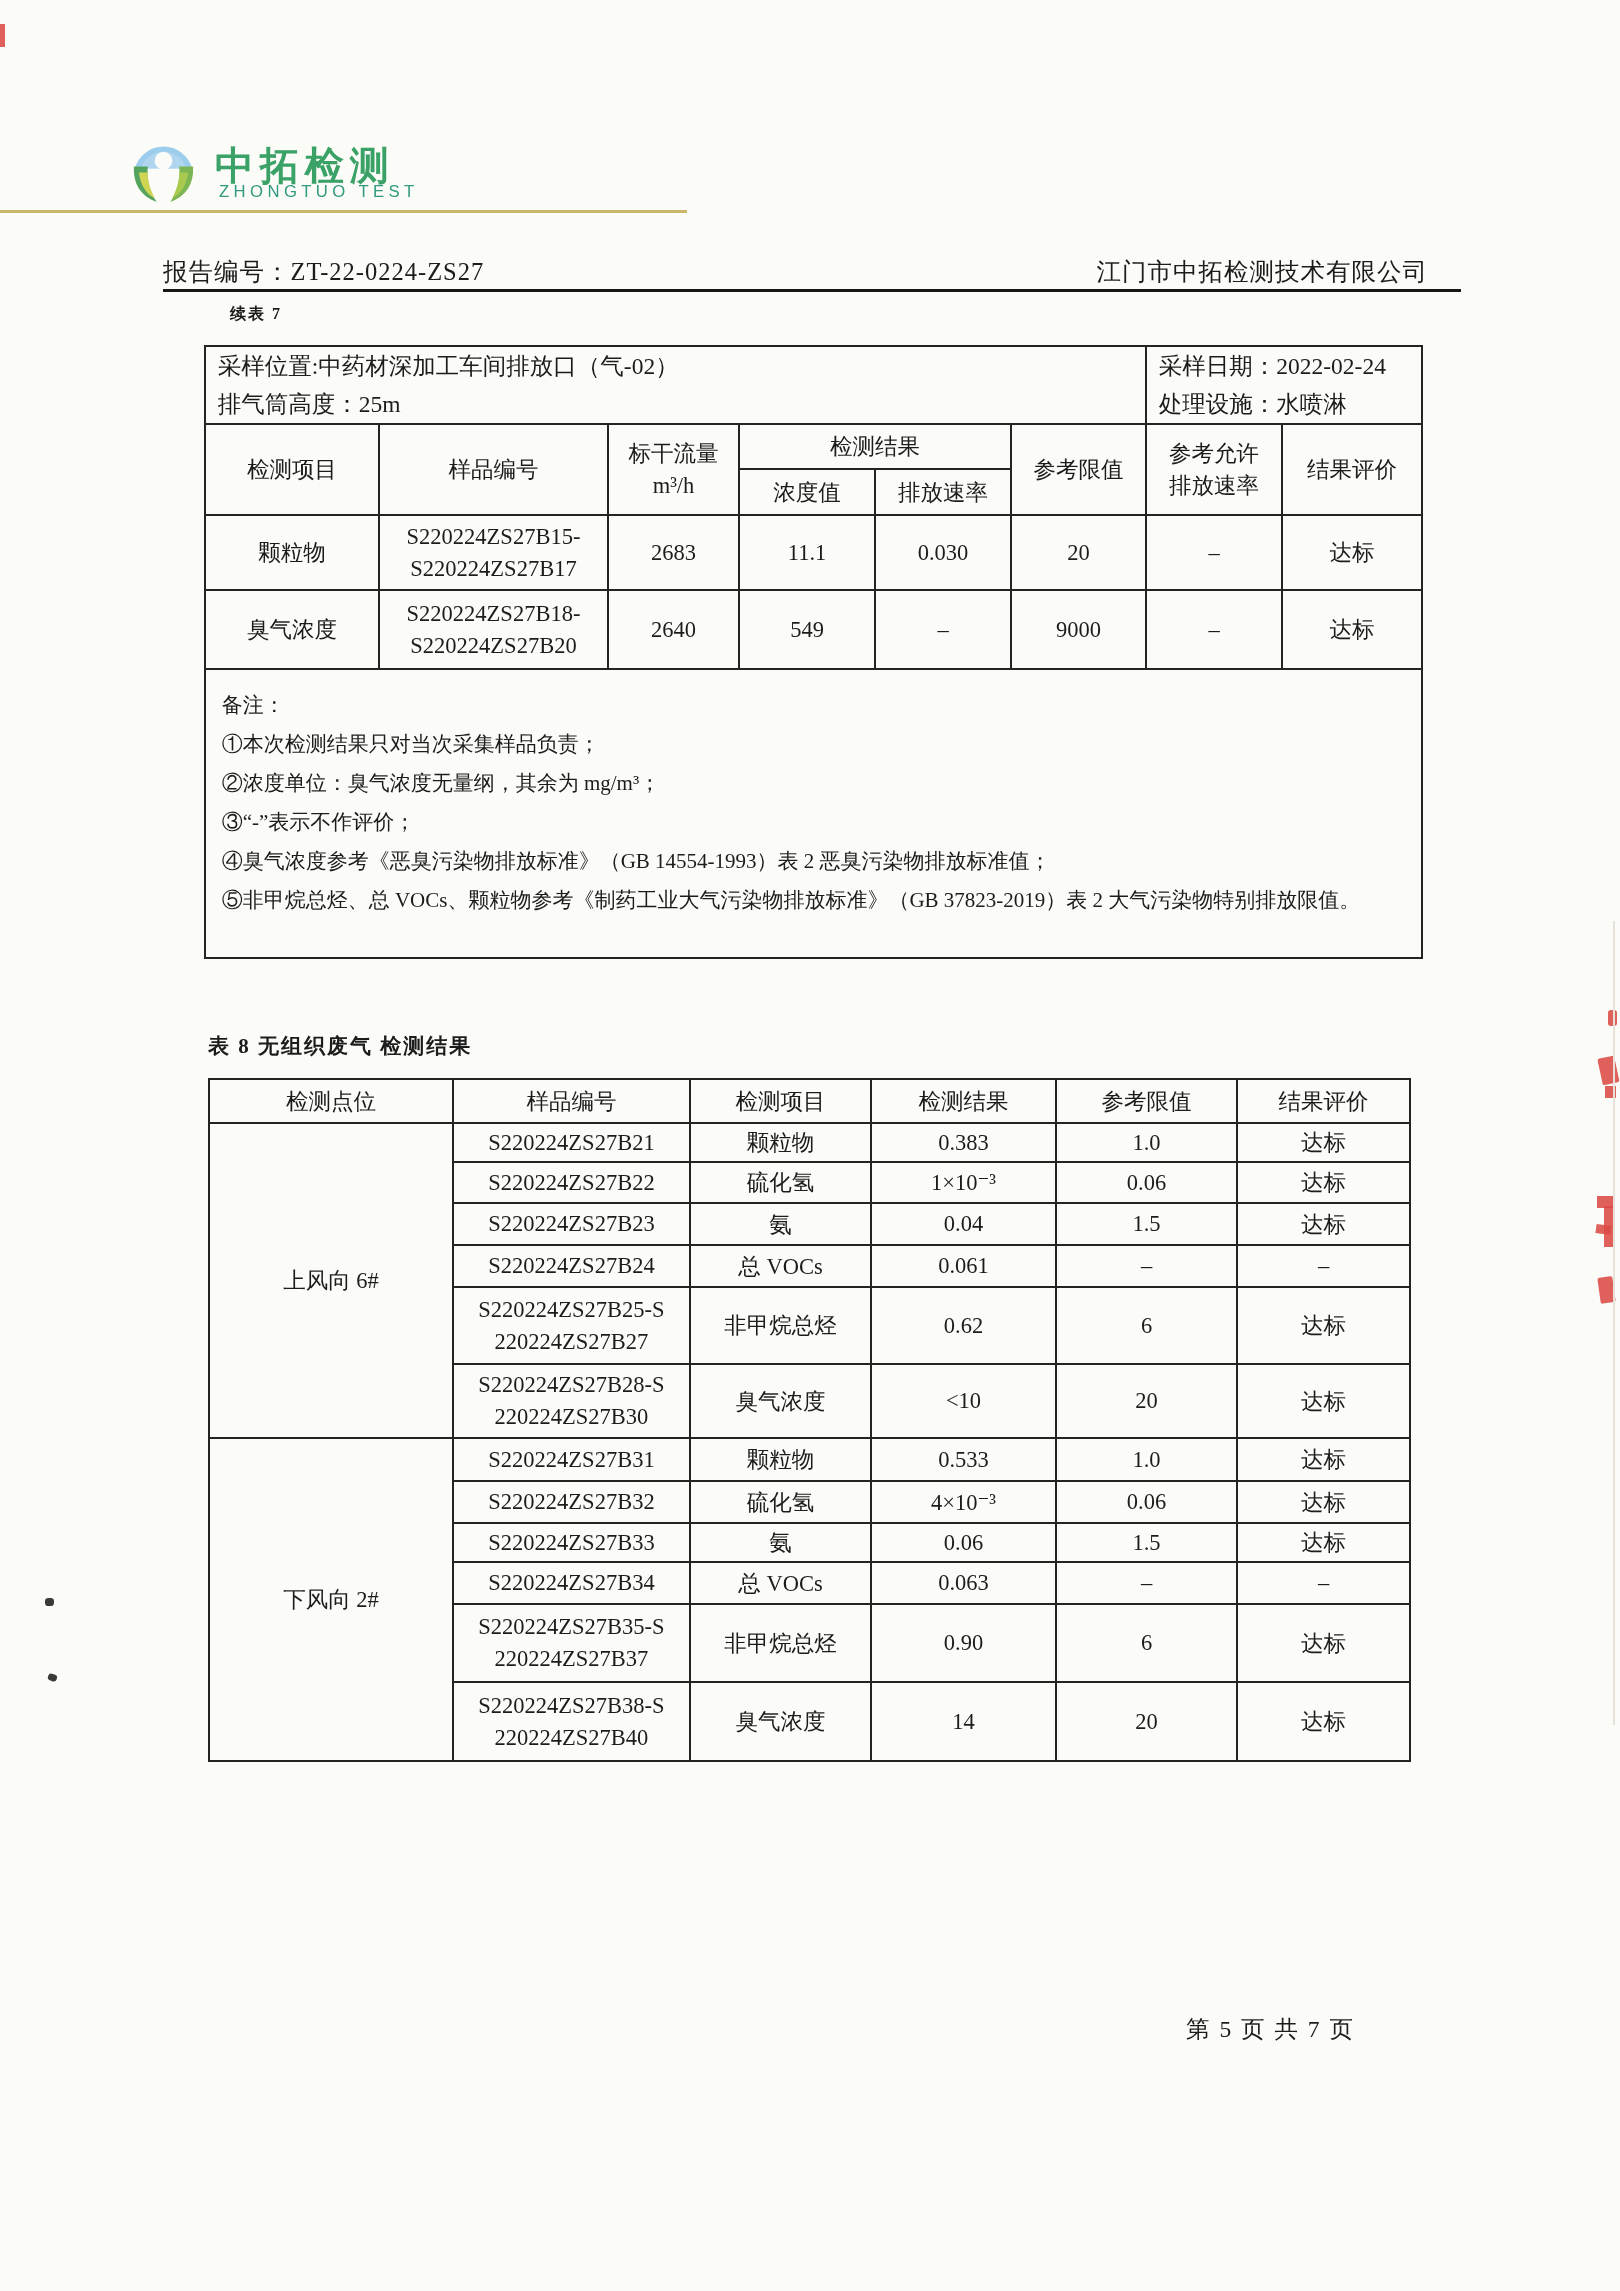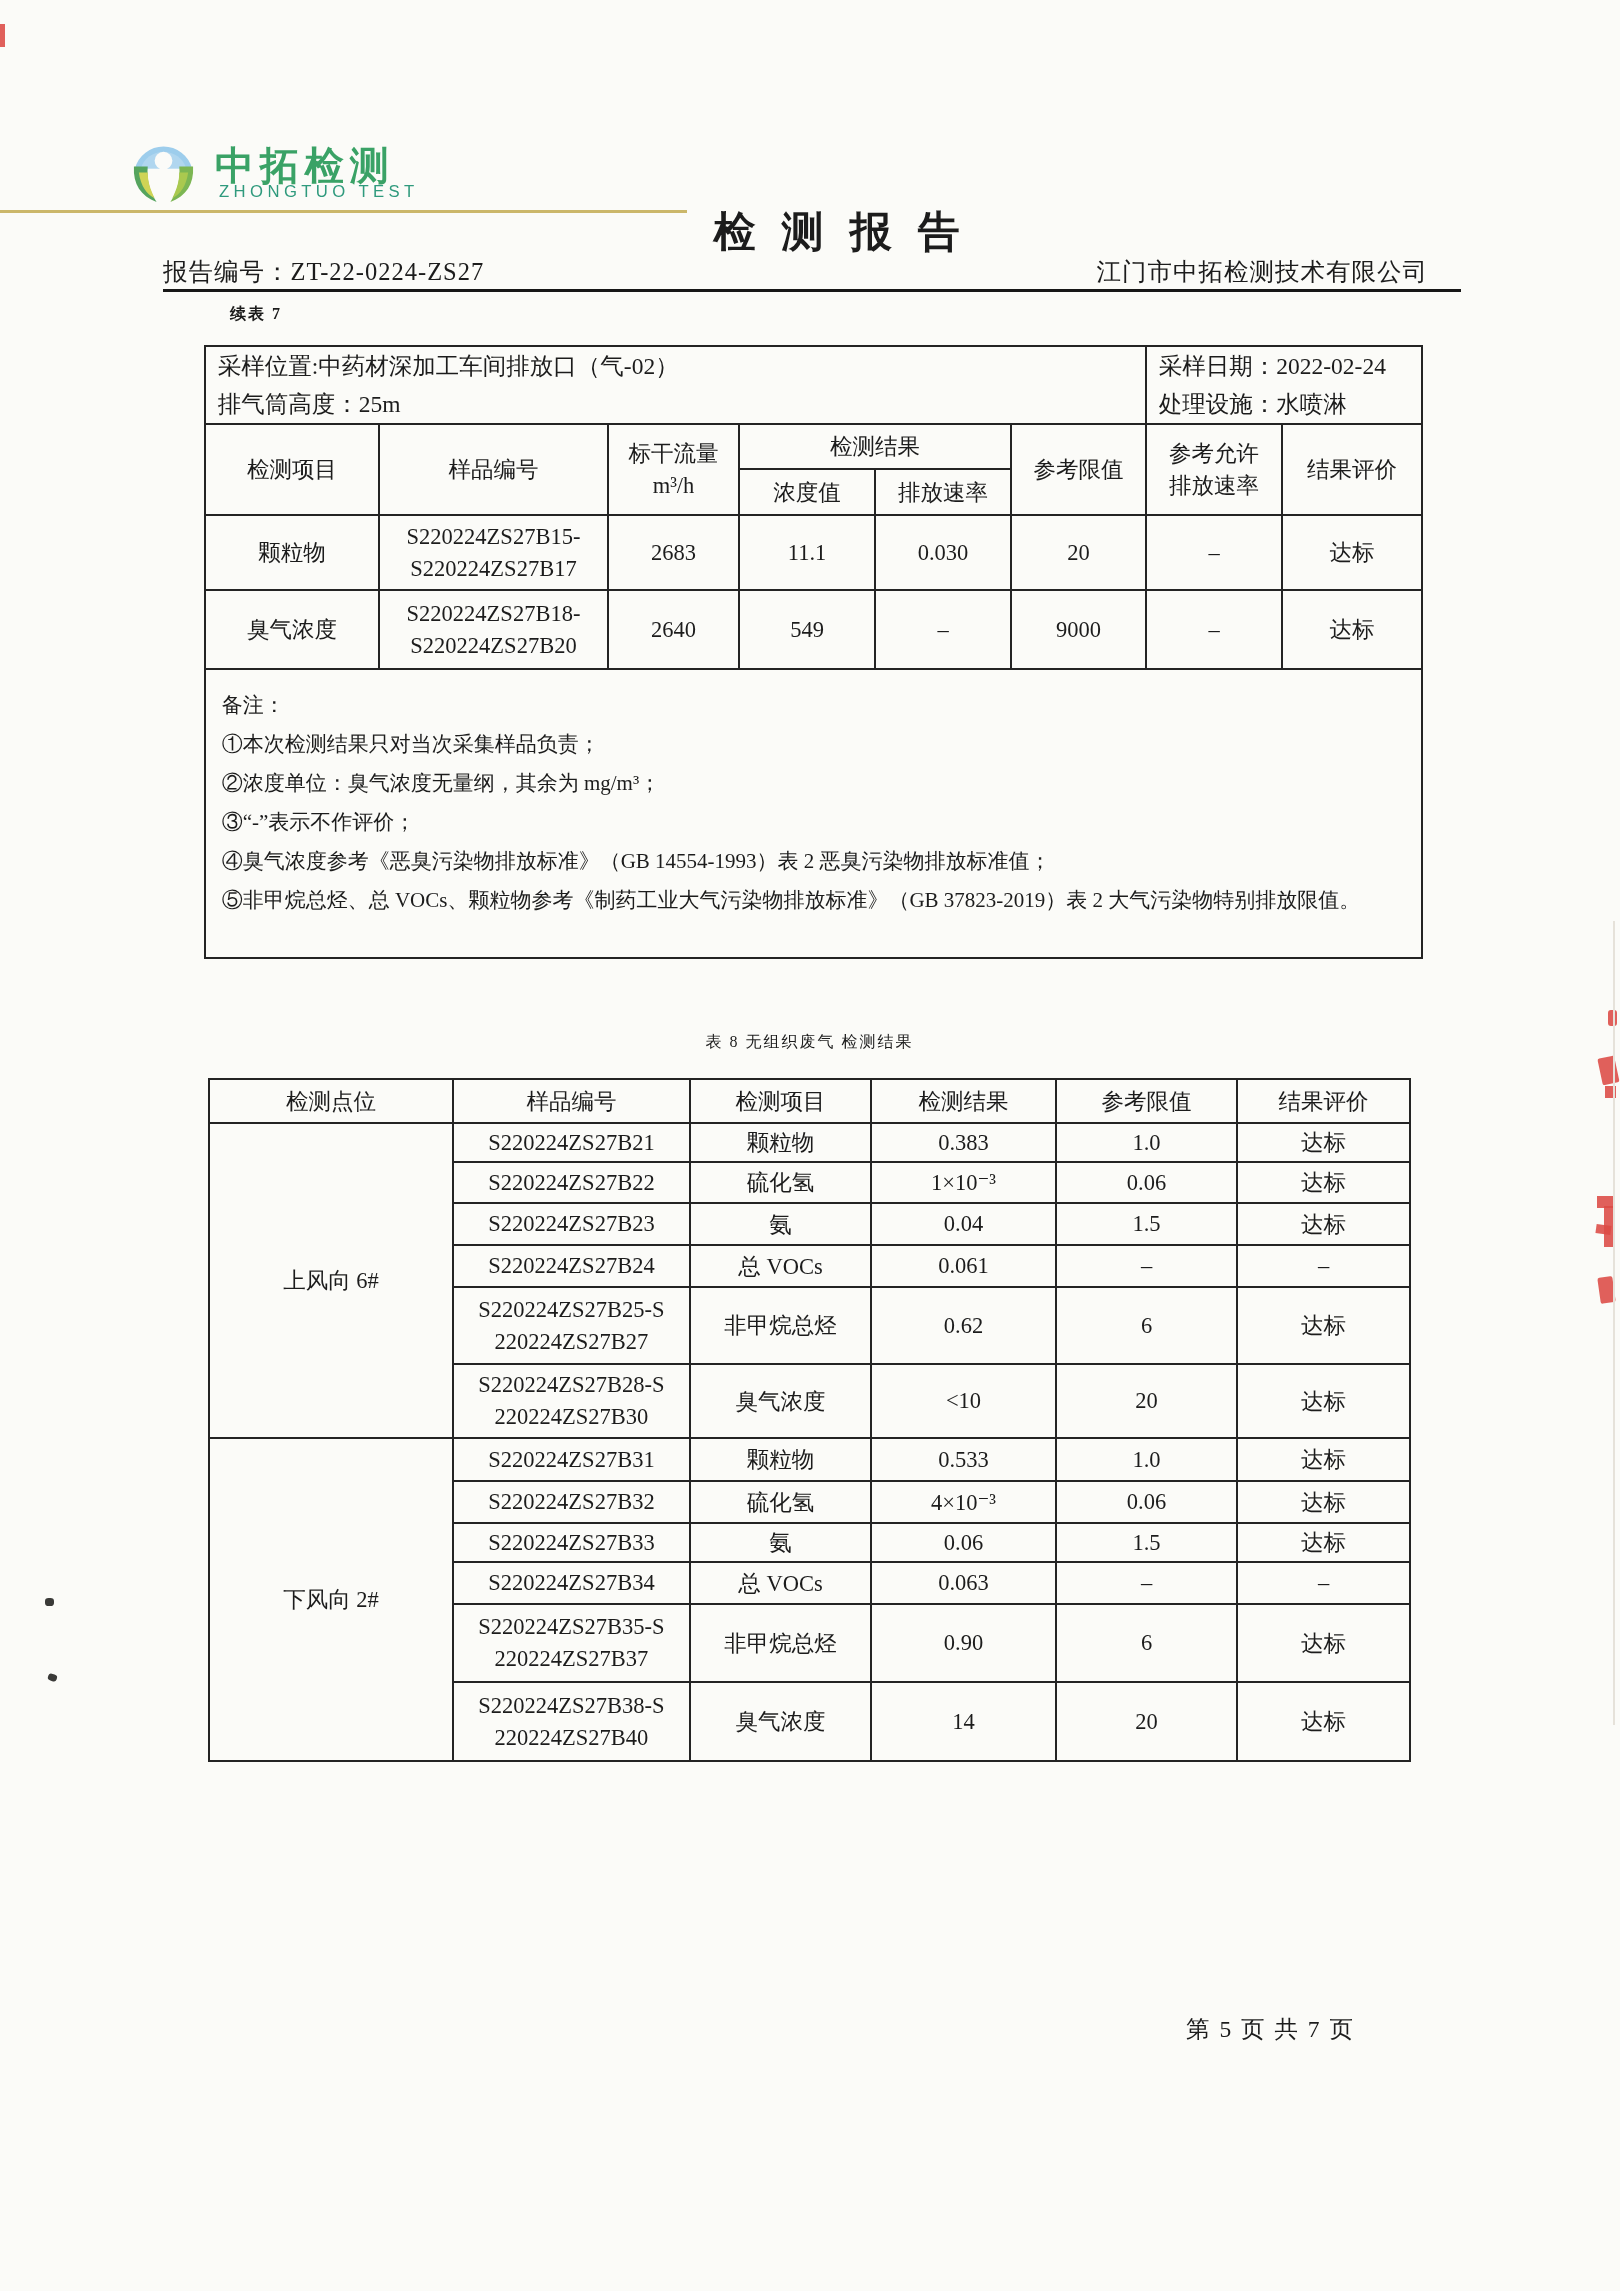--- a/index.html
+++ b/index.html
@@ -28,22 +28,22 @@
   table { border-collapse:collapse; table-layout:fixed; position:absolute; background:transparent; }
   .t7 { left:204px; top:345px; width:1219px; border:2.9px solid #1f1f1f; }
   .t8 { left:208px; top:1078px; width:1203px; border:2.9px solid #1f1f1f; }
   td,th { border:2px solid #242424; font-weight:normal; text-align:center;
           font-size:22.5px; padding:0; vertical-align:middle; overflow:hidden; }
   .info-cell { text-align:left; padding-left:11.8px; font-size:23.5px; }
   .info-cell div { line-height:38px; white-space:nowrap; }
   .two-line div { line-height:32px; white-space:nowrap; }
   .notes-cell { text-align:left; vertical-align:top; padding:15.7px 17.6px 0 15.7px; }
   .notes-cell div { line-height:39px; font-size:21px; }
-  .t8-title { position:absolute; left:208px; top:1032px; width:1203px; text-align:center;
-              font-size:16px; font-weight:normal; letter-spacing:2px; }
+  .t8-title { position:absolute; left:208px; top:1032px; width:1203px; text-align:left;
+              font-size:21px; font-weight:bold; letter-spacing:2px; }
   
   .footer-page { position:absolute; left:1186px; top:2013px; width:225px; font-size:23.5px;
                  letter-spacing:2px; white-space:nowrap; }
   
   .stamp { position:absolute; background:#dc4a44; opacity:.88; }
   .speck { position:absolute; background:#3a3a38; border-radius:40%; }
   .edge-line { position:absolute; left:1613px; top:921px; width:2px; height:804px; background:#e6e2da; }
 </style>
 </head>
 <body>
@@ -61,21 +61,20 @@
       <path d="M65,28 C66,46 58,58 42,64 C50,52 52,40 51,28 Z" fill="#7cb653"></path>
       <path d="M60,34 C58,48 52,56 44,60 C49,50 51,42 51,34 Z" fill="#aac94f"></path>
       <path d="M30,34 L30,62 L40,62 L40,34 Z" fill="#fbfbf8"></path>
     </svg>
     <div class="logo-cn">中拓检测</div>
     <div class="logo-en">ZHONGTUO TEST</div>
   </div>
 
   <div class="gold-line"></div>
 
-  <div class="report-title">检 测 报 告</div>
 
   <div class="hdr-row">
     <span class="report-no">报告编号：ZT-22-0224-ZS27</span>
     <span class="company">江门市中拓检测技术有限公司</span>
   </div>
   <div class="hdr-underline"></div>
 
   <div class="cont-label">续表 7</div>
 
   <table class="t7">

